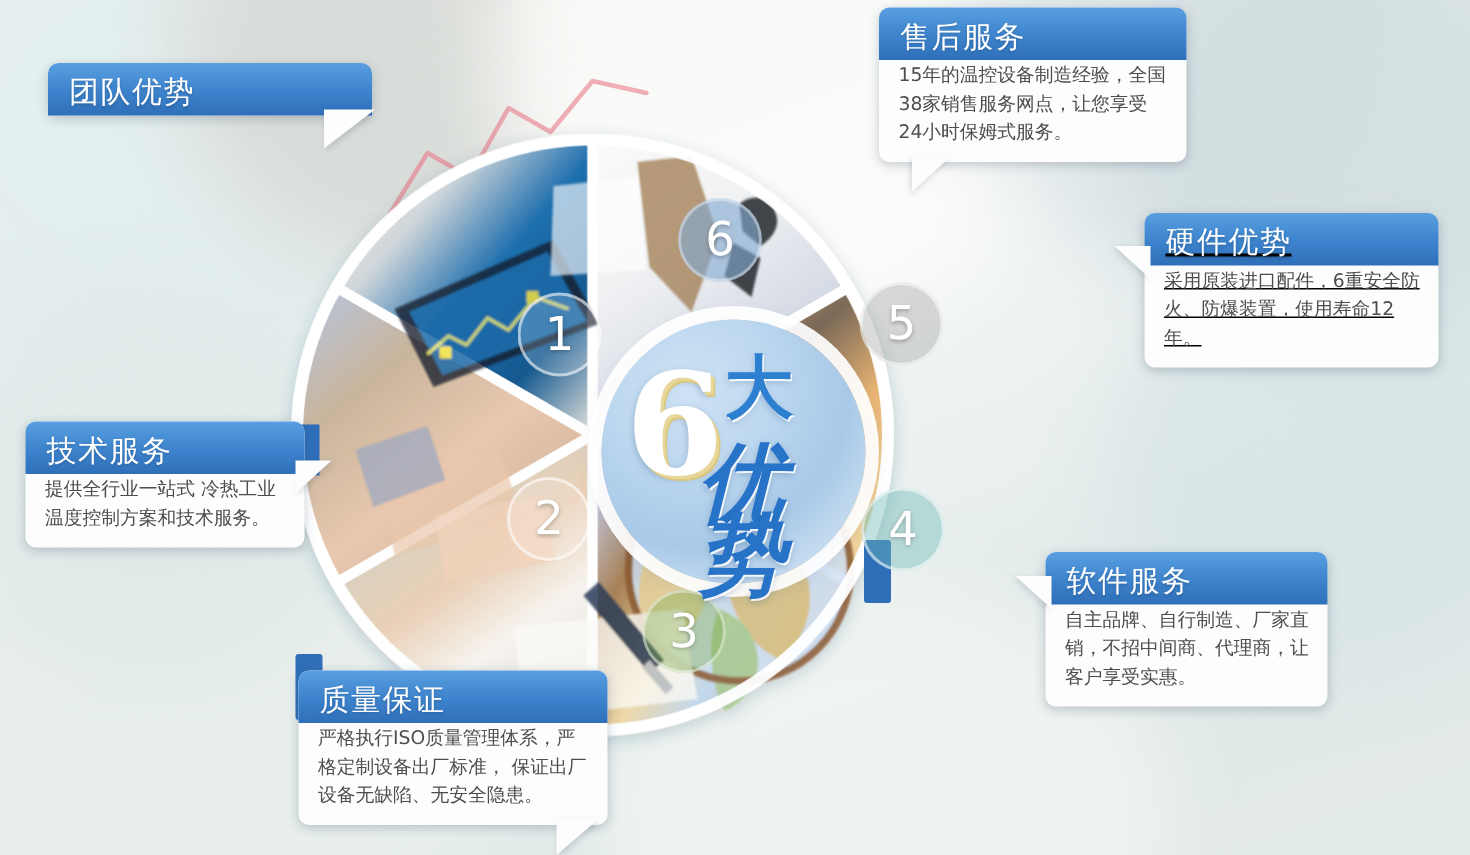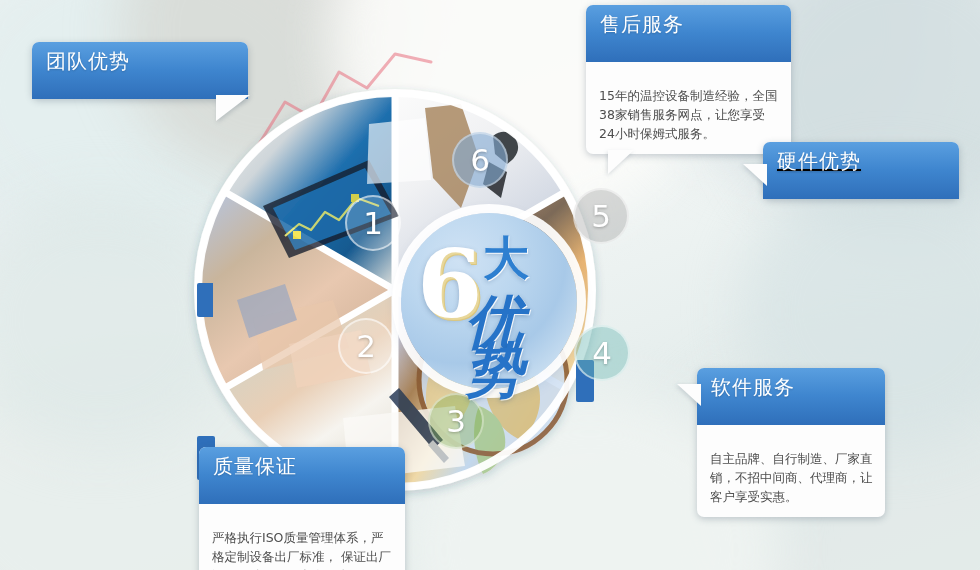--- a/index.html
+++ b/index.html
@@ -153,30 +153,30 @@
     border-radius: 7px;
     box-shadow: 0 2px 7px rgba(60,80,100,0.28);
     overflow: visible;
   }
   .card-head {
     border-radius: 7px 7px 0 0;
     background: linear-gradient(180deg, #5a9fe0 0%, #3f86cf 48%, #2f6fba 100%);
     color: #ffffff;
     font-size: 20px;
     line-height: 20px;
-    padding: 9px 0 28px 14px;
+    padding: 9px 0 6px 14px;
     letter-spacing: 1px;
     text-shadow: 0 1px 2px rgba(0,0,0,0.18);
     font-family: "DejaVu Sans", "Liberation Sans", sans-serif;
   }
   .card-body {
     color: #4d4d4d;
     font-size: 12.5px;
     line-height: 19px;
-    padding: 24px 12px 11px 13px;
+    padding: 0 12px 11px 13px;
     font-family: "DejaVu Sans", "Liberation Sans", sans-serif;
     white-space: pre-line;
   }
   
   .tail {
     position: absolute;
     width: 0; height: 0;
     border-style: solid;
   }
 
@@ -400,29 +400,35 @@
   </div>
 
   <div class="card" id="card-after">
     <div class="card-head">售后服务</div>
     <div class="card-body">15年的温控设备制造经验，全国38家销售服务网点，让您享受24小时保姆式服务。</div>
     <div class="tail"></div>
   </div>
 
   <div class="card" id="card-hardware">
     <div class="card-head">硬件优势</div>
+    <div class="card-body">采用原装进口配件，6重安全防火、防爆装置，使用寿命12年。</div>
     <div class="tail"></div>
   </div>
 
   <div class="card" id="card-quality">
     <div class="card-head">质量保证</div>
     <div class="card-body">严格执行ISO质量管理体系，严格定制设备出厂标准，      保证出厂设备无缺陷、无安全隐患。</div>
     <div class="tail"></div>
   </div>
 
   <div class="card" id="card-software">
     <div class="card-head">软件服务</div>
     <div class="card-body">自主品牌、自行制造、厂家直销，不招中间商、代理商，让客户享受实惠。</div>
     <div class="tail"></div>
   </div>
 
+  <div class="card" id="card-tech">
+    <div class="card-head">技术服务</div>
+    <div class="card-body">提供全行业一站式      冷热工业温度控制方案和技术服务。</div>
+    <div class="tail"></div>
+  </div>
 
 </div>
 
 </body></html>

